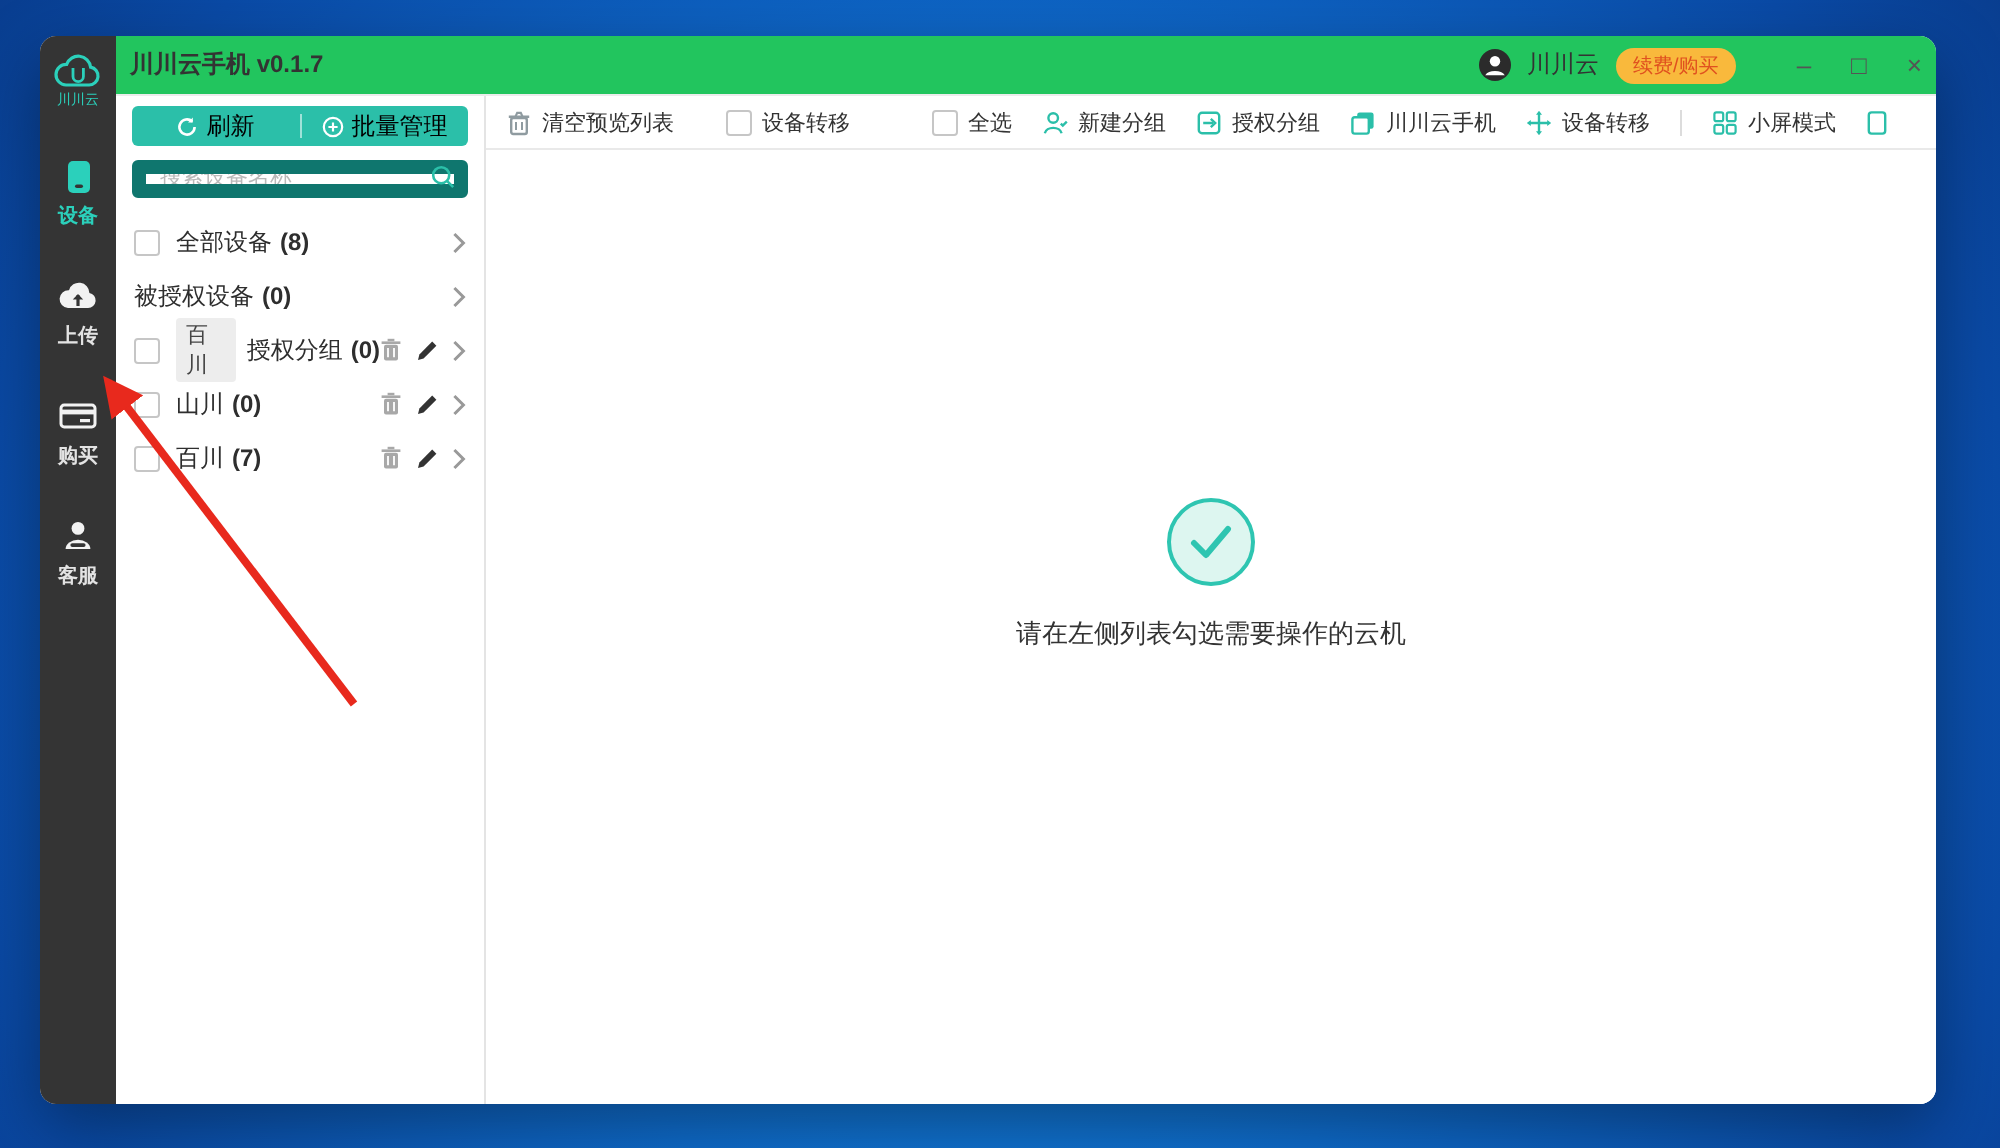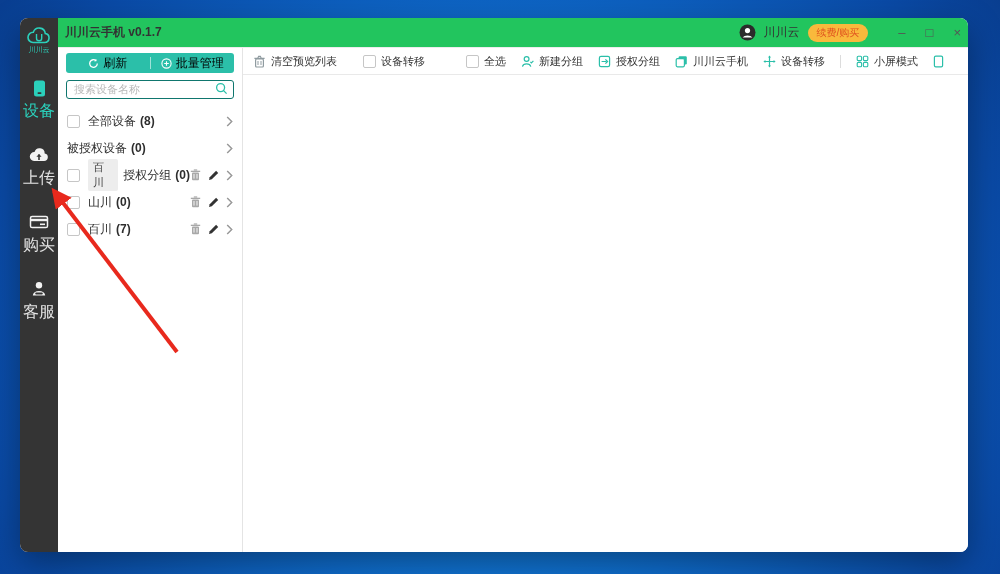--- a/index.html
+++ b/index.html
@@ -15,21 +15,21 @@
     box-shadow:0 12px 34px rgba(0,0,0,.38);
   }
   
   .sidebar {
     position:absolute; left:0; top:0; width:38px; height:100%;
     background:#343434; display:flex; flex-direction:column; align-items:center;
   }
   .logo { margin-top:9px; display:flex; flex-direction:column; align-items:center; color:#2bd0bb; }
   .logo-label { font-size:7px; color:#2bd0bb; margin-top:1px; letter-spacing:0; }
   .nav-item { margin-top:23px; display:flex; flex-direction:column; align-items:center; cursor:pointer; }
-  .nav-item .nav-label { font-size:16px; color:#e3e3e3; margin-top:3px; }
+  .nav-item .nav-label { font-size:10px; color:#e3e3e3; margin-top:3px;font-weight:bold; }
   .nav-item.active .nav-label { color:#2bd0bb; }
   .nav-icon { width:20px; height:20px; display:flex; align-items:center; justify-content:center; }
   
   .win-right { position:absolute; left:38px; top:0; right:0; bottom:0; display:flex; flex-direction:column; }
   .titlebar {
     height:30px; display:flex; align-items:center; padding:0 7px;
     border-bottom:1px solid #ececec; background:#22c55e; flex:0 0 auto;
   }
   .win-title { font-size:12px; font-weight:700; color:#333; }
   .titlebar-right { margin-left:auto; display:flex; align-items:center; gap:8px; }
@@ -44,21 +44,21 @@
   
   .left-panel { width:185px; border-right:1px solid #e4e4e4; flex:0 0 auto; }
   .action-bar {
     margin:5px 8px 0; height:20px; background:#2bbfa9; border-radius:3px;
     display:flex; align-items:center; color:#000000; font-size:12px;
   }
   .action-seg { flex:1; display:flex; align-items:center; justify-content:center; gap:4px; cursor:pointer; height:100%; }
   .action-divider { width:1px; height:12px; background:rgba(255,255,255,.55); }
   .search-wrap { margin:6px 8px 0; position:relative; }
   .search-input {
-    width:100%; height:19px; border:1px solid #0f766e; border-radius:3px;
+    width:100%; height:19px; border:7px solid #0f766e; border-radius:3px;
     font-size:11px; padding:0 22px 0 7px; color:#333; outline:none;
     font-family:"Liberation Sans","DejaVu Sans",sans-serif;
   }
   .search-input::placeholder { color:#b9b9b9; }
   .search-icon { position:absolute; right:6px; top:3px; }
   .rows { margin-top:9px; }
   .row { height:27px; display:flex; align-items:center; padding:0 9px; font-size:12px; color:#2e2e2e; cursor:pointer; }
   .cbx {
     width:13px; height:13px; border:1px solid #c6c6c6; border-radius:2px;
     background:#fff; margin-right:8px; flex:0 0 auto; cursor:pointer;
@@ -395,20 +395,28 @@
               <span>
                 <svg width="11" height="13" viewBox="0 0 11 13">
                     <rect x="1.4" y="1.2" width="8.2" height="10.6" rx="1.4" fill="none" stroke="#2bbfa9" stroke-width="1.2"></rect>
                   </svg>
               </span>
 
             </div>
           </div>
         </div>
 
+        <div class="empty-state">
+          <div class="check-circle">
+            <svg width="22" height="18" viewBox="0 0 22 18">
+                <path d="M2.5 9.5l6 6L19.5 2.5" fill="none" stroke="#2ec5b1" stroke-width="3" stroke-linecap="round" stroke-linejoin="round"></path>
+              </svg>
+          </div>
+          <div class="empty-text">请在左侧列表勾选需要操作的云机</div>
+        </div>
       </div>
     </div>
   </div>
 </div>
 
 <svg class="arrow-overlay" viewBox="0 0 1000 574">
   <defs>
     <marker id="arrowhead" viewBox="0 0 10 10" refX="8" refY="5" markerWidth="5" markerHeight="5" orient="auto">
       <path d="M0,0 L10,5 L0,10 z" fill="#e8291d"></path>
     </marker>

